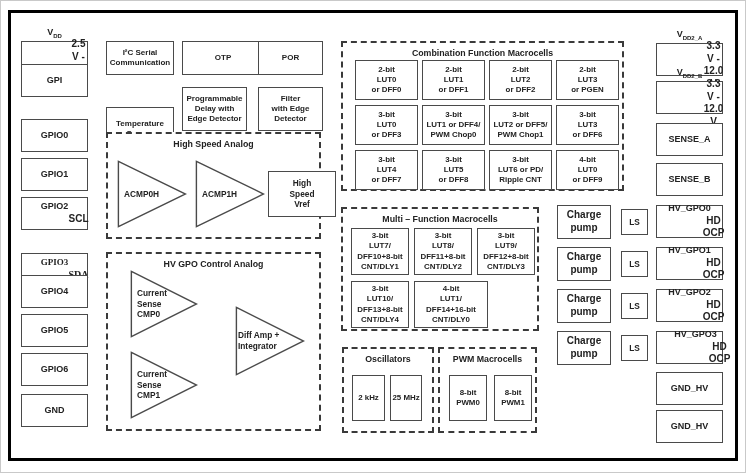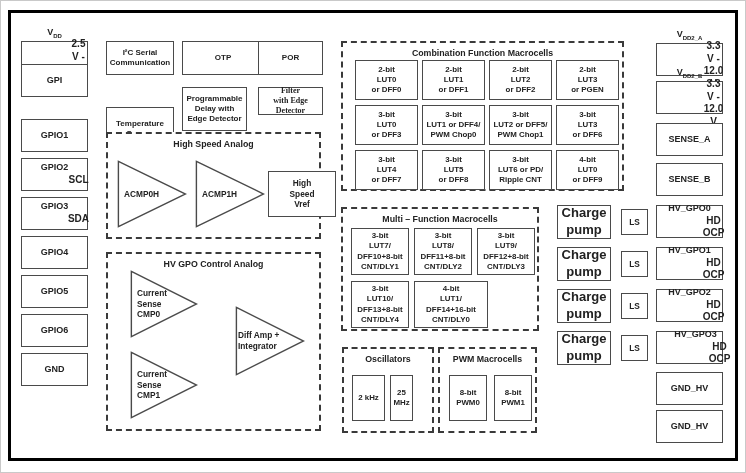--- a/index.html
+++ b/index.html
@@ -34,21 +34,21 @@
   }
 
   
   .pins-left{position:absolute;left:20px;top:0;width:67px;height:100%;}
   .pins-left .pin{left:0;width:67px;height:33px;}
   .pins-left div:nth-of-type(1){top:40px;}
   .pins-left div:nth-of-type(2){top:63px;}
   .pins-left div:nth-of-type(3){top:118px;}
   .pins-left div:nth-of-type(4){top:157px;}
   .pins-left div:nth-of-type(5){top:196px;}
-  .pins-left div:nth-of-type(6){top:235px;}
+  .pins-left div:nth-of-type(6){top:252px;font-family:Liberation Serif, serif;}
   .pins-left div:nth-of-type(7){top:274px;}
   .pins-left div:nth-of-type(8){top:313px;}
   .pins-left div:nth-of-type(9){top:352px;}
   .pins-left div:nth-of-type(10){top:393px;}
 
   
   .pins-right{position:absolute;left:655px;top:0;width:67px;height:100%;}
   .pins-right .pin{left:0;width:67px;height:33px;}
   .pins-right div:nth-of-type(1){top:42px;}
   .pins-right div:nth-of-type(2){top:80px;}
@@ -61,21 +61,21 @@
   .pins-right div:nth-of-type(9){top:371px;}
   .pins-right div:nth-of-type(10){top:409px;}
 
   
   .sysblocks{position:absolute;inset:0;}
   .sysblocks div:nth-of-type(1){left:105px;top:40px;width:68px;height:34px;}
   .sysblocks div:nth-of-type(2){left:181px;top:40px;width:82px;height:34px;}
   .sysblocks div:nth-of-type(3){left:257px;top:40px;width:65px;height:34px;}
   .sysblocks div:nth-of-type(4){left:105px;top:86px;width:68px;height:44px;margin-top:20px;}
   .sysblocks div:nth-of-type(5){left:181px;top:86px;width:65px;height:44px;}
-  .sysblocks div:nth-of-type(6){left:257px;top:86px;width:65px;height:28px;font-family:Liberation Serif, serif;}
+  .sysblocks div:nth-of-type(6){left:257px;top:86px;width:65px;height:44px;}
 
   
   .hsa{left:105px;top:131px;width:215px;height:107px;}
   .hvgpo{left:105px;top:251px;width:215px;height:179px;}
   .tri{position:absolute;}
   .tri svg{position:absolute;inset:0;width:100%;height:100%;}
   .tri-label{
     position:absolute;left:7px;top:0;bottom:0;right:0;display:flex;align-items:center;
     font-size:8.3px;line-height:1.3;white-space:pre-line;text-align:left;
   }
@@ -93,30 +93,30 @@
   .comb-grid .cell{width:63px;height:40px;}
 
   .multi{left:340px;top:206px;width:198px;height:124px;}
   .multi-flex{position:absolute;left:8px;top:19px;width:186px;display:flex;flex-wrap:wrap;gap:6px 5px;align-content:flex-start;}
   .multi-flex .cell{width:58px;height:47px;}
   .multi-flex div:nth-of-type(5){width:74px;}
 
   .osc{left:341px;top:346px;width:92px;height:86px;}
   .osc-cells .cell{position:absolute;}
   .osc-cells div:nth-of-type(1){left:8px;top:26px;width:33px;height:46px;}
-  .osc-cells div:nth-of-type(2){left:46px;top:26px;width:23px;height:46px;}
+  .osc-cells div:nth-of-type(2){left:46px;top:26px;width:32px;height:46px;}
 
   .pwm{left:437px;top:346px;width:99px;height:86px;}
   .pwm-cells .cell{position:absolute;}
   .pwm-cells div:nth-of-type(1){left:9px;top:26px;width:38px;height:46px;}
   .pwm-cells div:nth-of-type(2){left:54px;top:26px;width:38px;height:46px;}
 
   
   .pumps{position:absolute;left:556px;top:0;width:54px;height:100%;}
-  .pumps .cell{position:absolute;left:0;width:54px;height:34px;font-size:13px;}
+  .pumps .cell{position:absolute;left:0;width:54px;height:34px;font-size:10px;}
   .pumps div:nth-of-type(1){top:204px;}
   .pumps div:nth-of-type(2){top:246px;}
   .pumps div:nth-of-type(3){top:288px;}
   .pumps div:nth-of-type(4){top:330px;}
   .ls{position:absolute;left:620px;top:0;width:27px;height:100%;}
   .ls .cell{position:absolute;left:0;width:27px;height:26px;font-size:8.3px;}
   .ls div:nth-of-type(1){top:208px;}
   .ls div:nth-of-type(2){top:250px;}
   .ls div:nth-of-type(3){top:292px;}
   .ls div:nth-of-type(4){top:334px;}
@@ -132,20 +132,24 @@
       <div class="box pin">
         <span class="l1"><span>V</span><sub>DD</sub></span>
         <span class="l2">2.5 V - 5.0 V</span>
       </div>
 
       <div class="box pin">
         <span class="l1"><span>GPI</span><sub></sub></span>
         <span class="l2"></span>
       </div>
 
+      <div class="box pin">
+        <span class="l1"><span>GPIO0</span><sub></sub></span>
+        <span class="l2"></span>
+      </div>
 
       <div class="box pin">
         <span class="l1"><span>GPIO1</span><sub></sub></span>
         <span class="l2"></span>
       </div>
 
       <div class="box pin">
         <span class="l1"><span>GPIO2</span><sub></sub></span>
         <span class="l2">SCL</span>
       </div>

